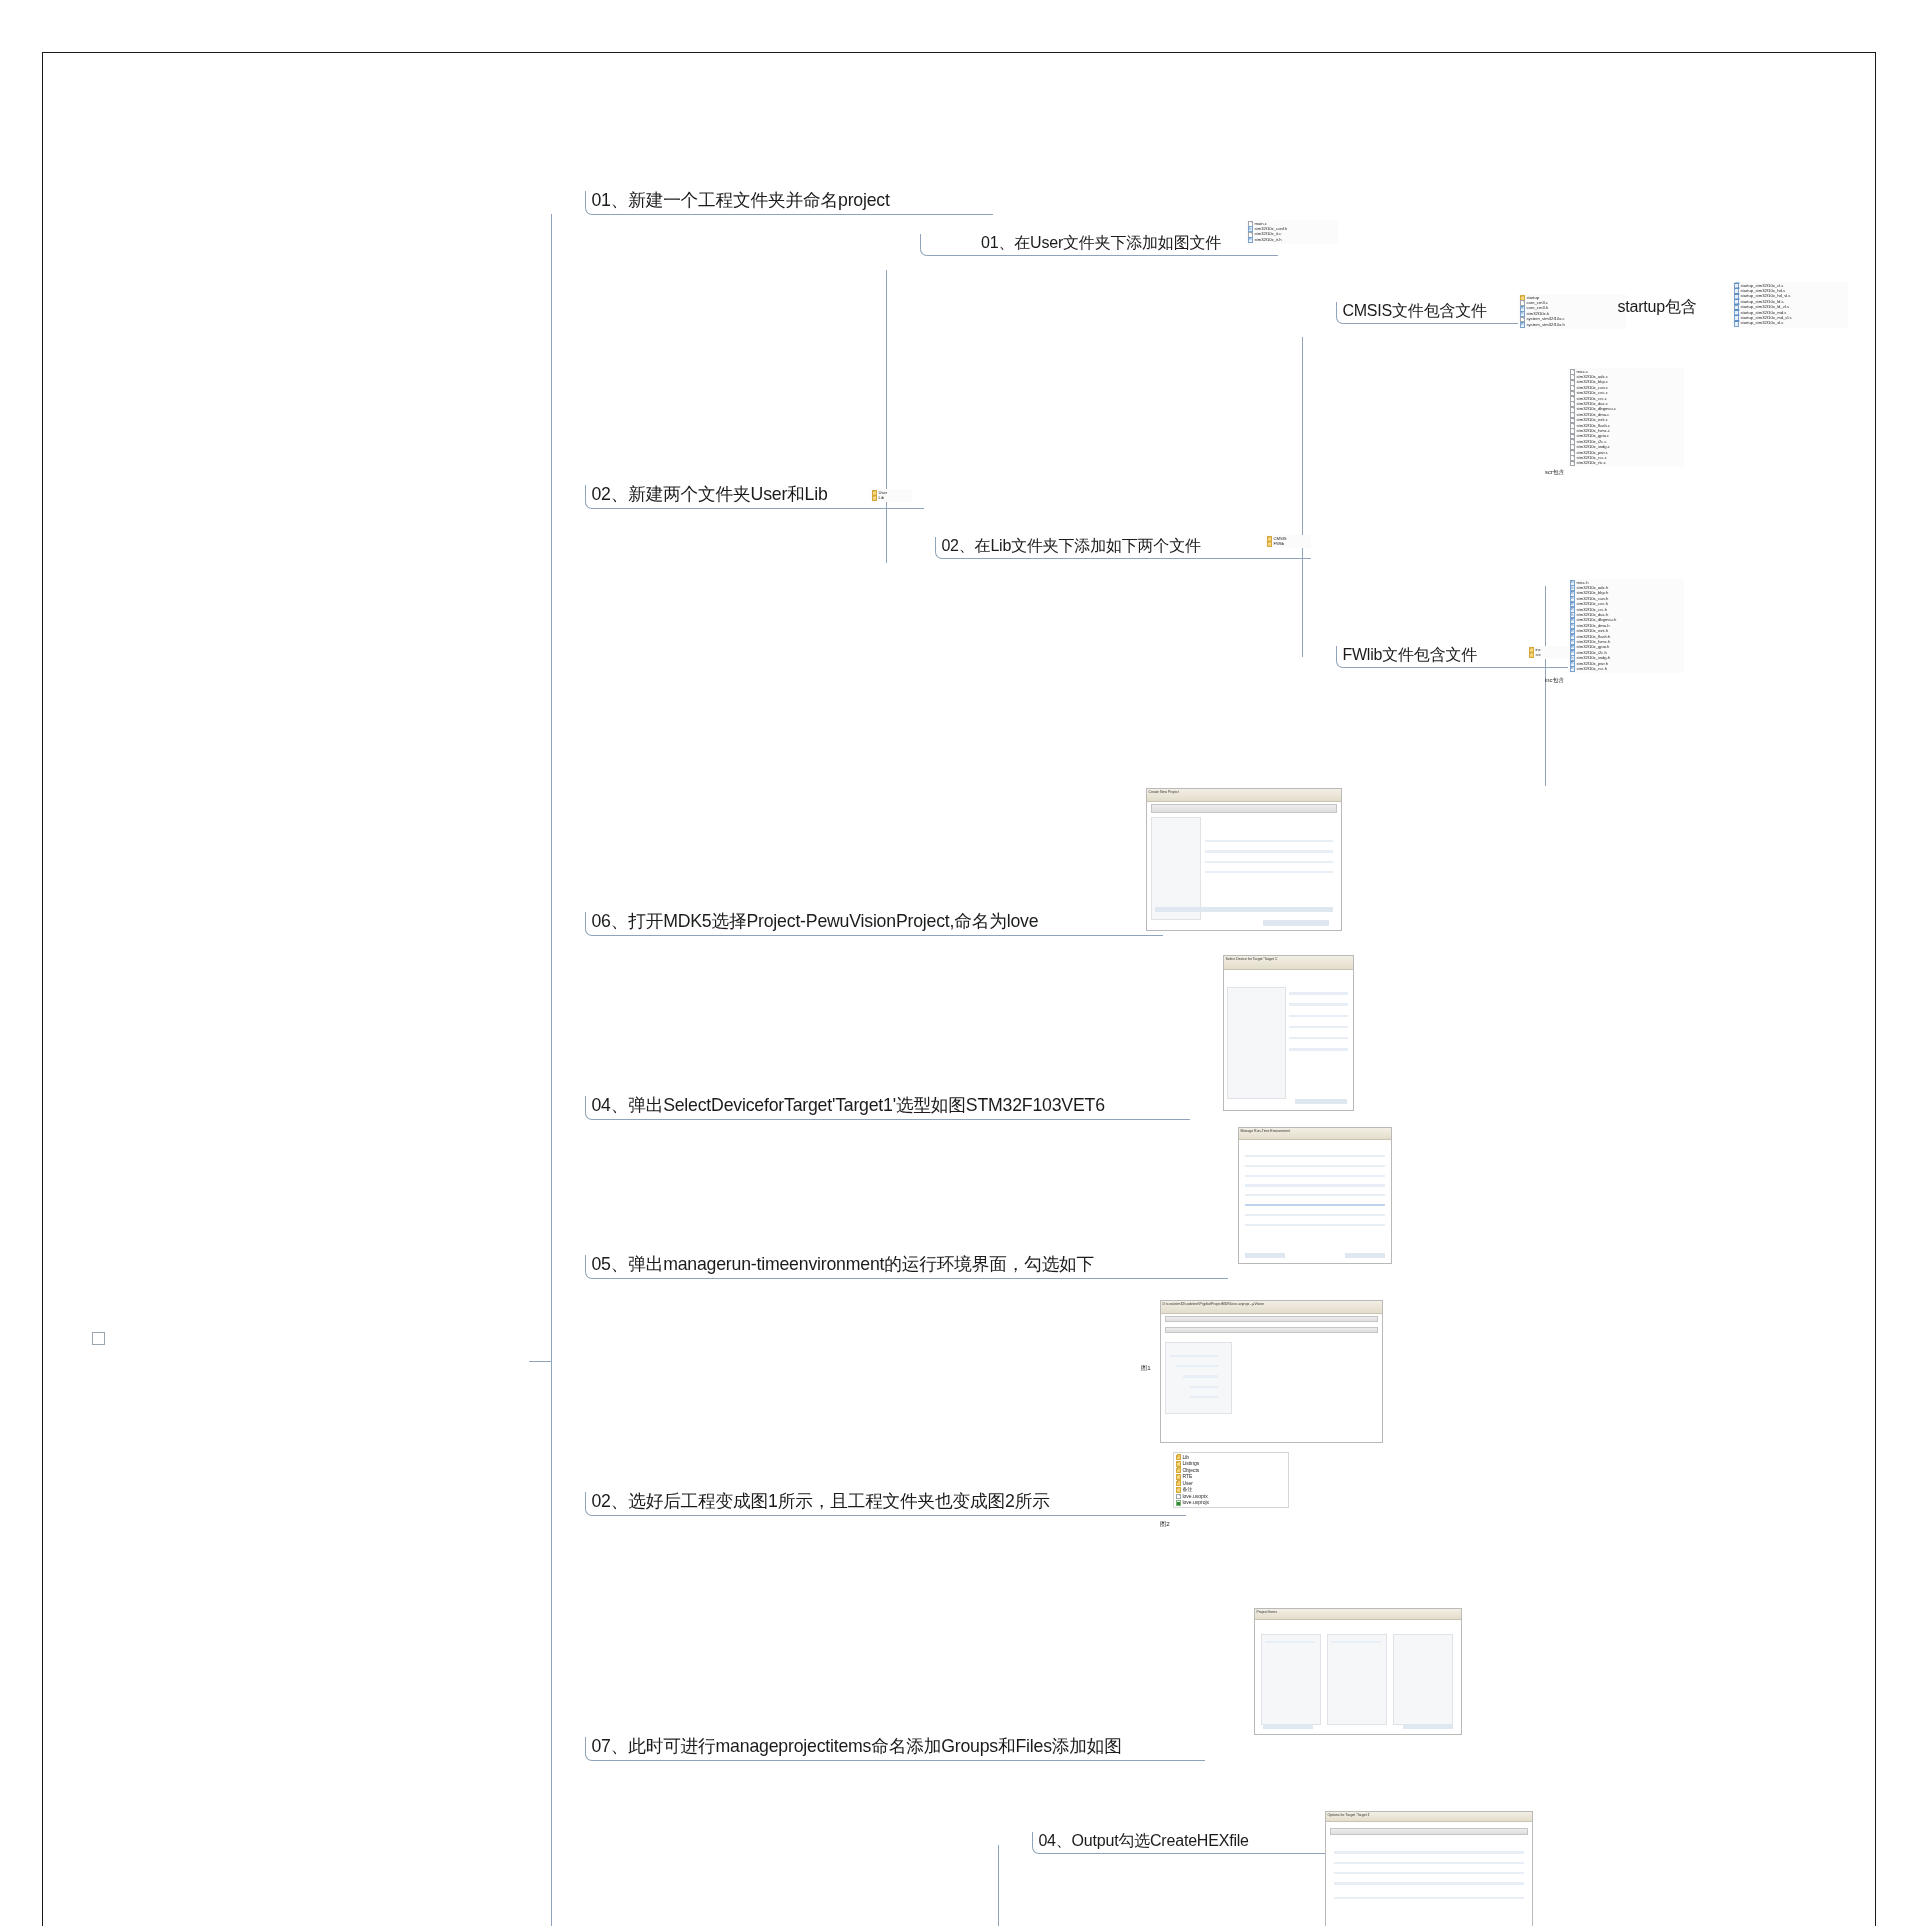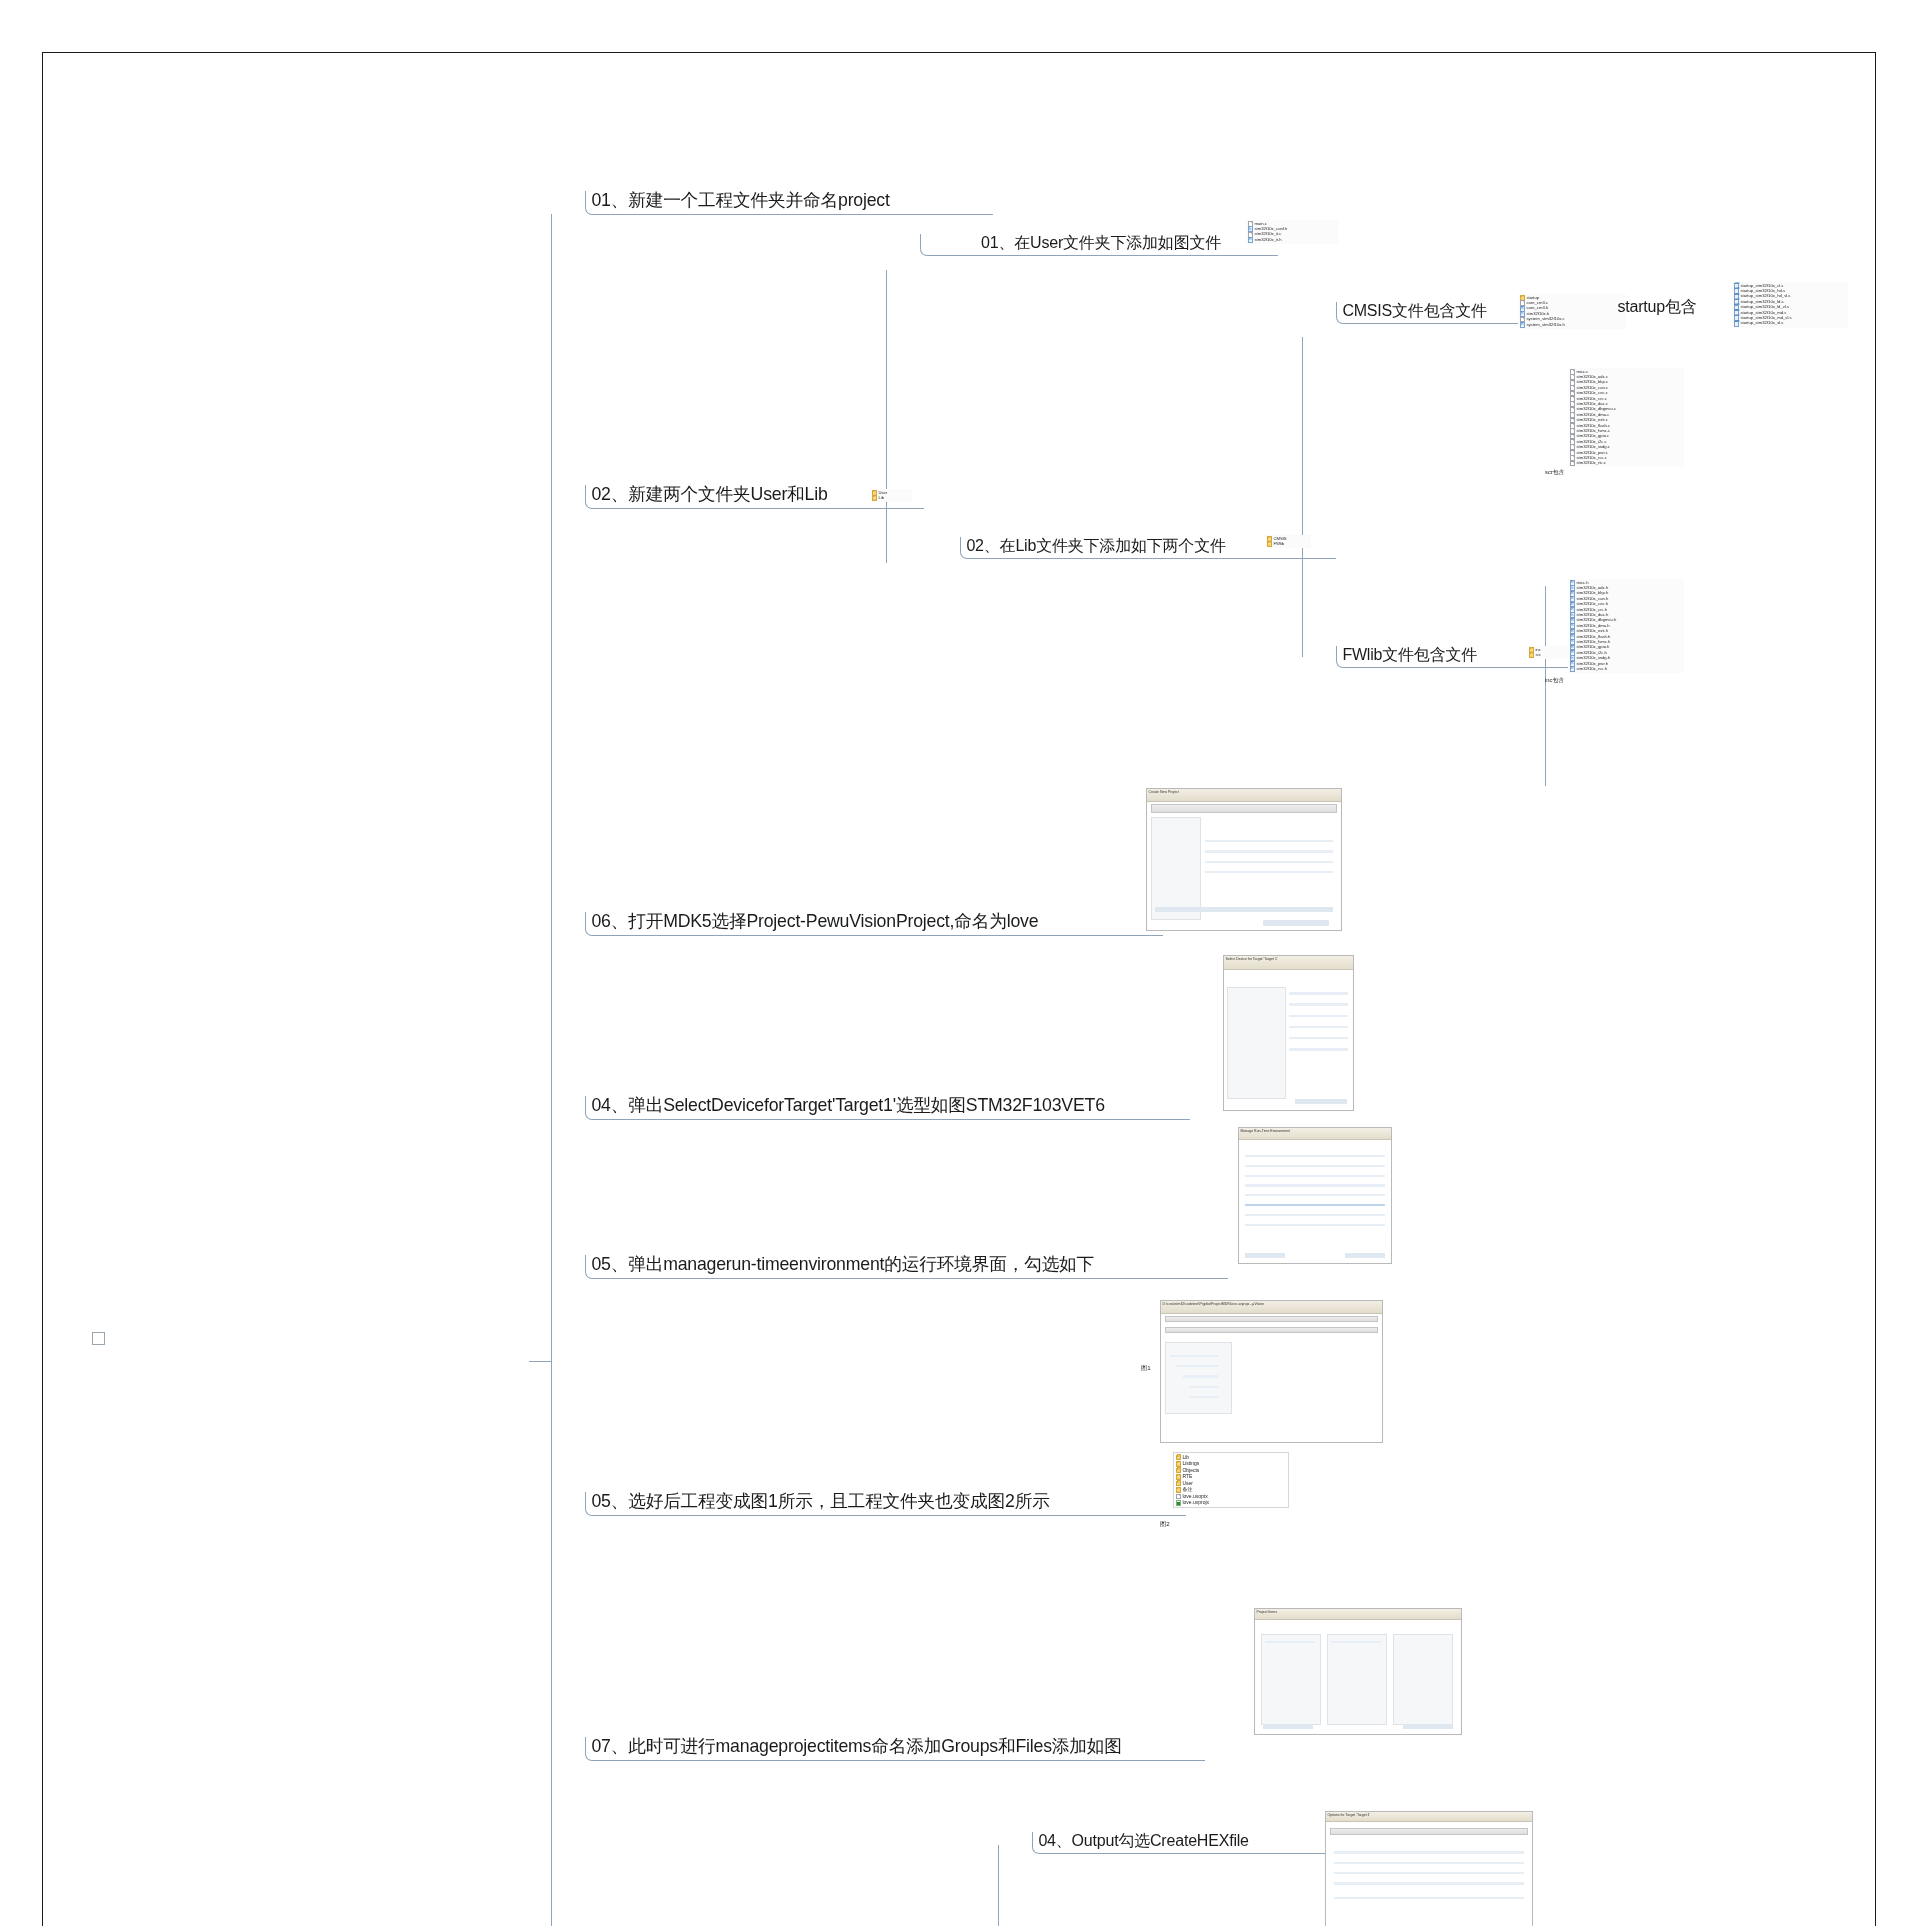--- a/index.html
+++ b/index.html
@@ -205,21 +205,21 @@
 
   <div class="node underline rounded-l" style="left:551px; top:1096px; width:605px; height:24px;text-align:right;">
     <span class="node-text">04、弹出SelectDeviceforTarget'Target1'选型如图STM32F103VET6</span>
   </div>
 
   <div class="node underline rounded-l" style="left:551px; top:1255px; width:643px; height:24px;">
     <span class="node-text">05、弹出managerun-timeenvironment的运行环境界面，勾选如下</span>
   </div>
 
   <div class="node underline rounded-l" style="left:551px; top:1492px; width:601px; height:24px;">
-    <span class="node-text">05、选好后工程变成图1所示，且工程文件夹也变成图2所示</span>
+    <span class="node-text">02、选好后工程变成图1所示，且工程文件夹也变成图2所示</span>
   </div>
 
   <div class="node underline rounded-l" style="left:551px; top:1737px; width:620px; height:24px;">
     <span class="node-text">07、此时可进行manageprojectitems命名添加Groups和Files添加如图</span>
   </div>
 
   <div class="node underline rounded-l" style="left:886px; top:234px; width:358px; height:22.3px;justify-content:center;">
     <span class="node-text" style="font-size:16px;">01、在User文件夹下添加如图文件</span>
   </div>
   <div class="filelist tiny" id="fl-user" style="left:1246px; top:220px; width:92px;">
@@ -234,21 +234,21 @@
       <div class="fi">
         <span class="ic doc"></span>
         <span>stm32f10x_it.c</span>
       </div>
       <div class="fi">
         <span class="ic hdr"></span>
         <span>stm32f10x_it.h</span>
       </div>
     </div>
 
-  <div class="node underline rounded-l" style="left:926px; top:537px; width:376px; height:22.3px;">
+  <div class="node underline rounded-l" style="left:901px; top:537px; width:376px; height:22.3px;">
     <span class="node-text" style="font-size:16px;">02、在Lib文件夹下添加如下两个文件</span>
   </div>
   <div class="filelist tiny" id="fl-lib" style="left:1265px; top:535px; width:46px;">
       <div class="fi">
         <span class="ic folder"></span>
         <span>CMSIS</span>
       </div>
       <div class="fi">
         <span class="ic folder"></span>
         <span>FWlib</span>

